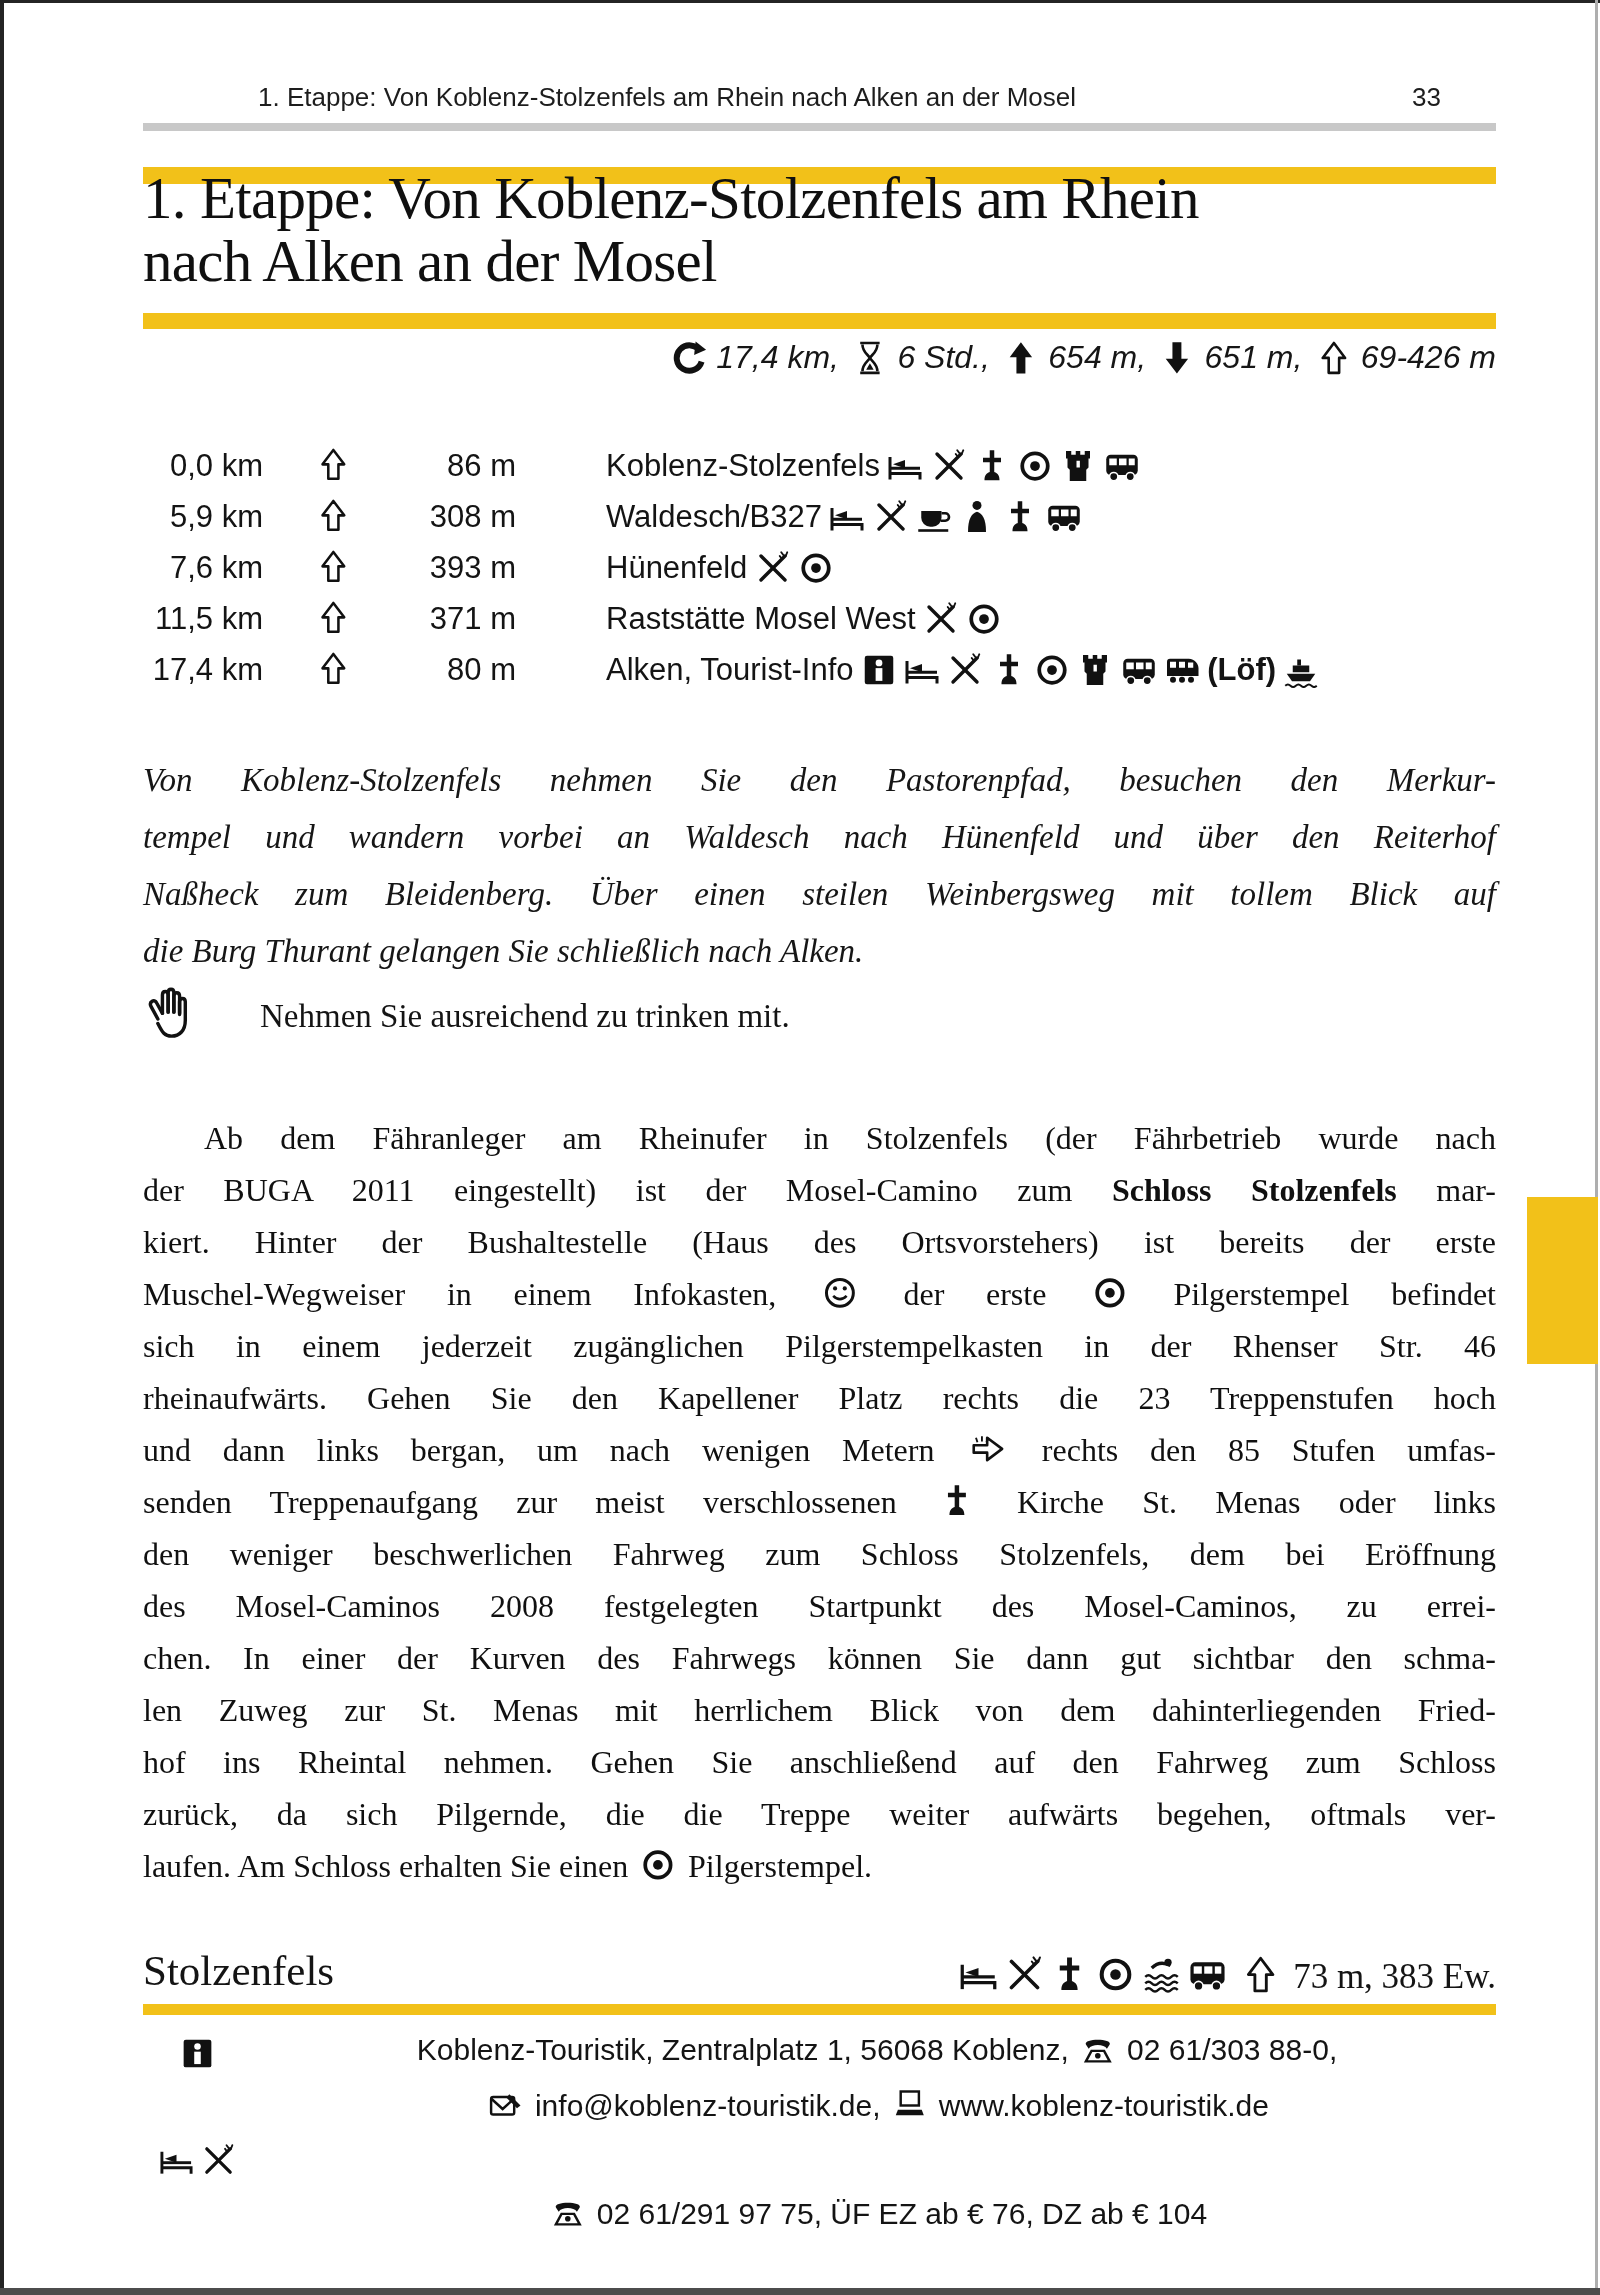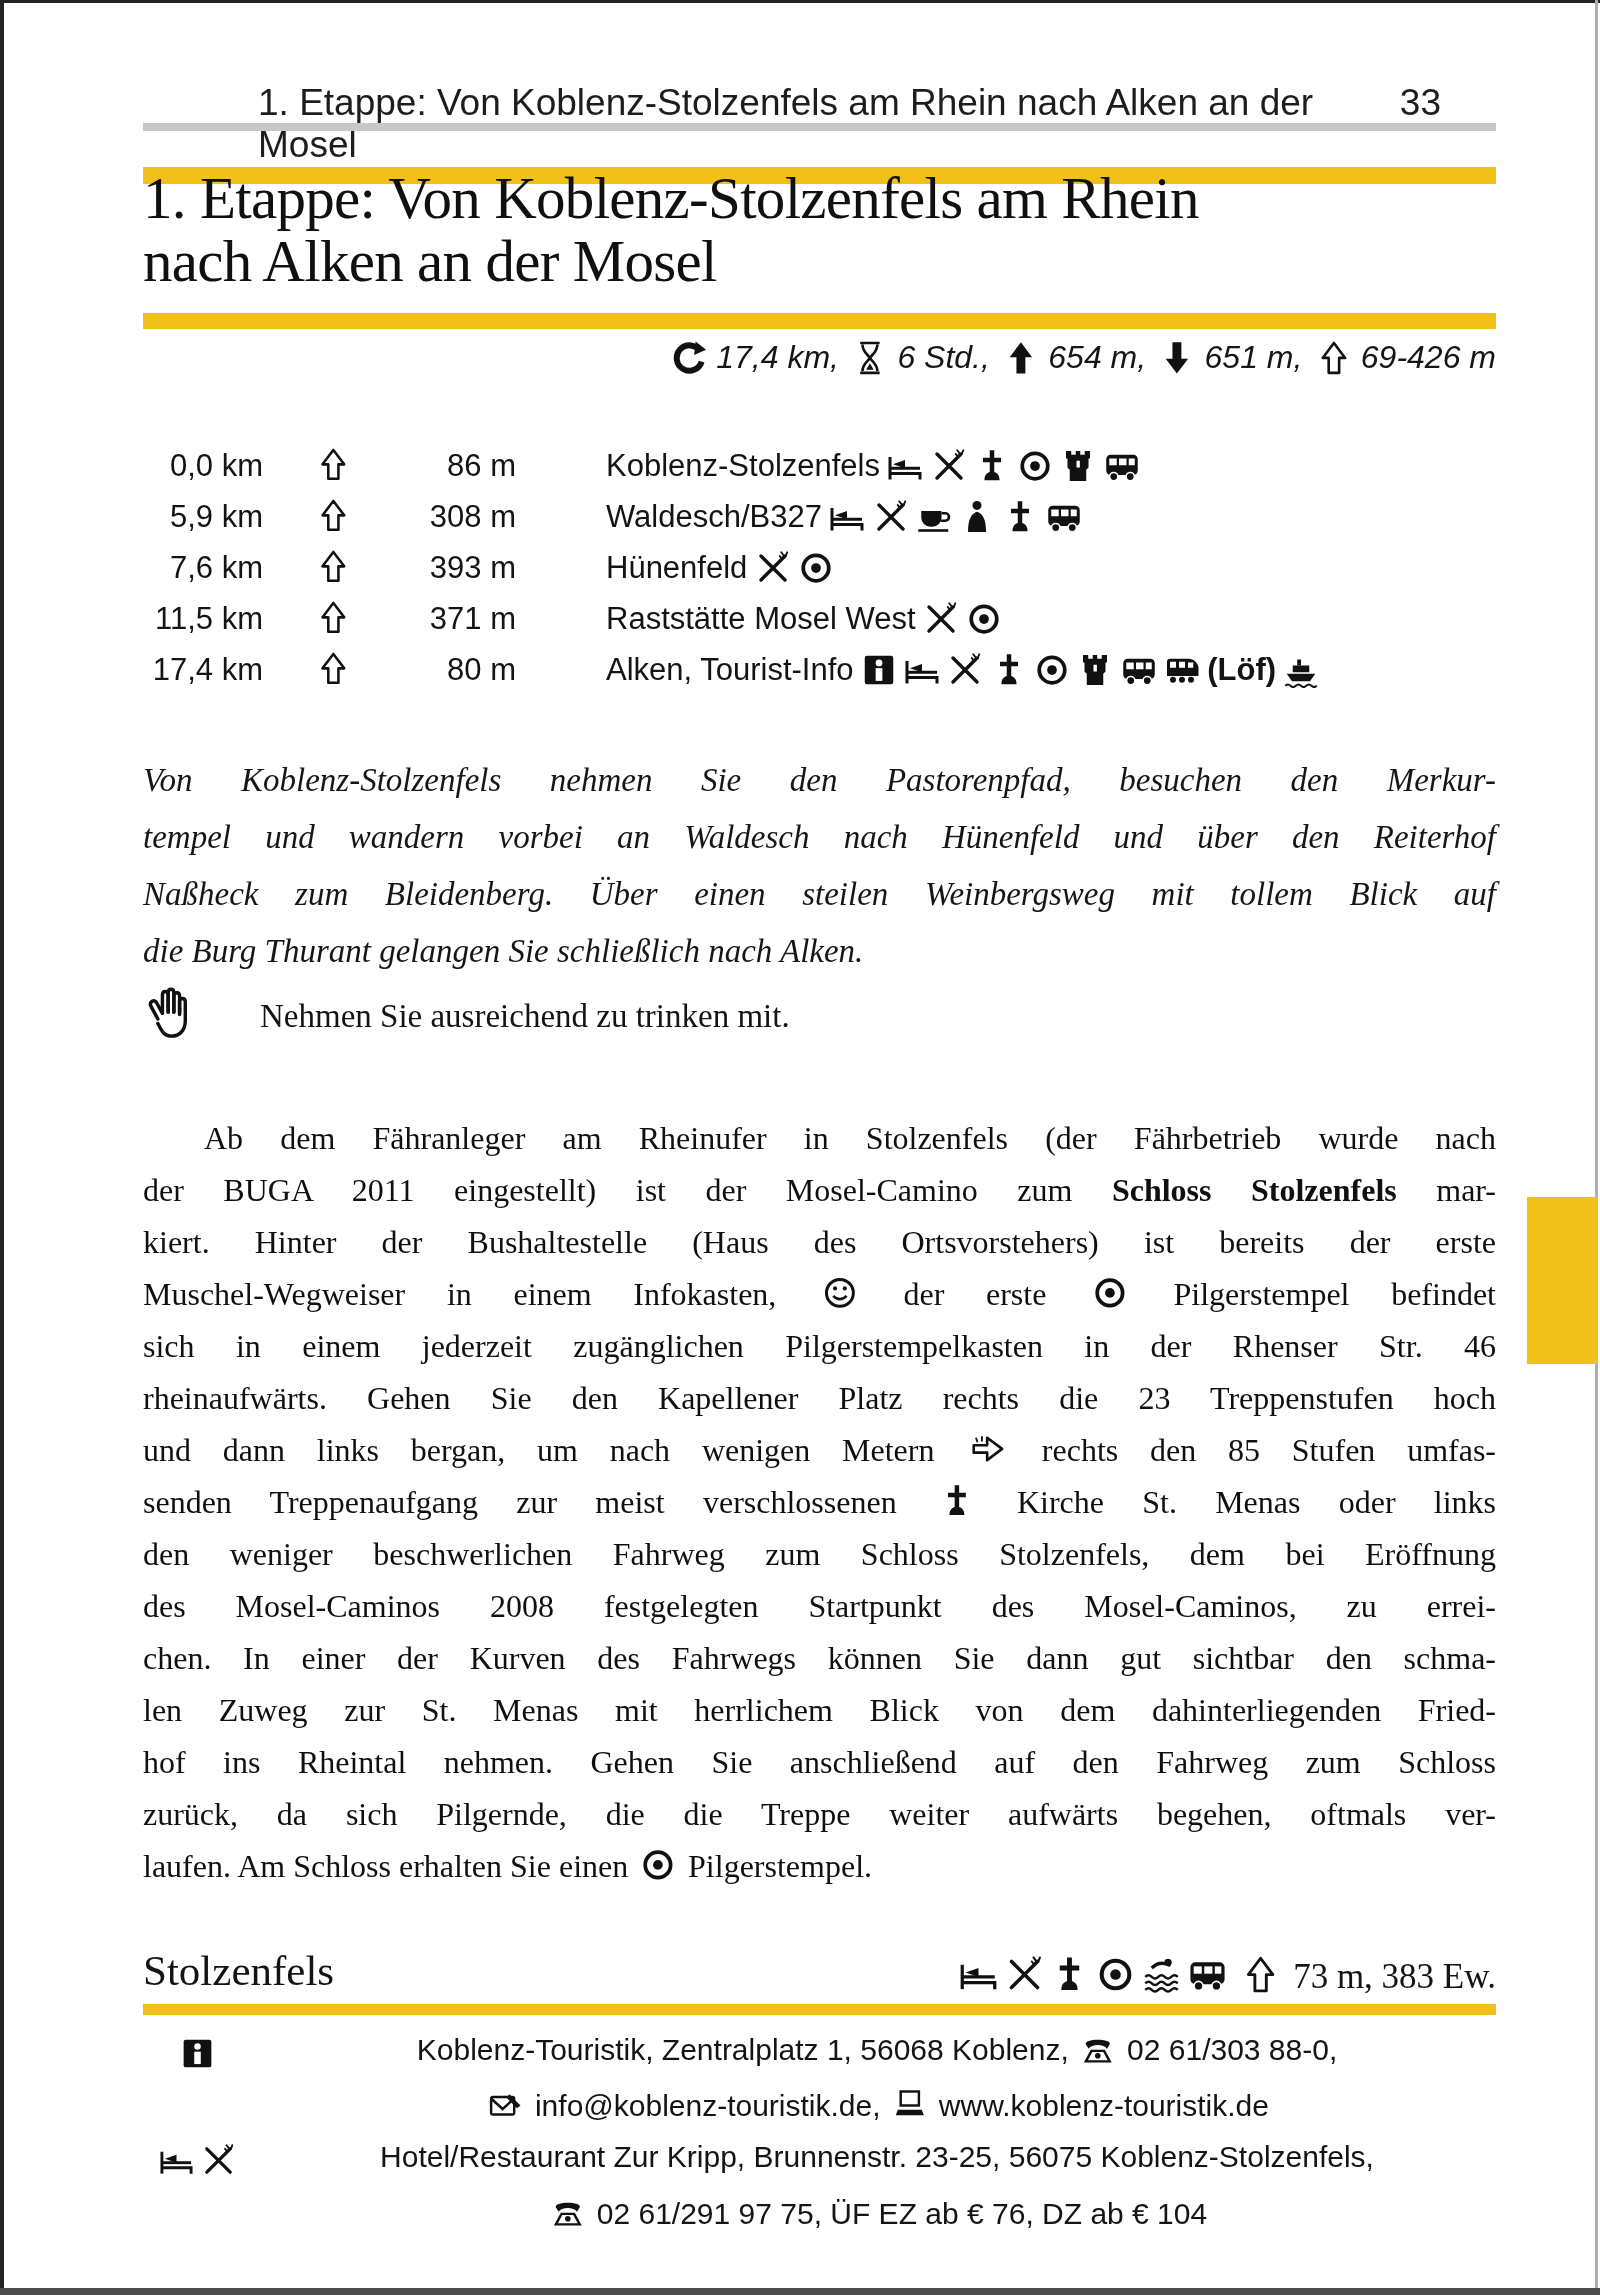--- a/index.html
+++ b/index.html
@@ -8,21 +8,21 @@
   .b-left{position:absolute;left:0;top:0;width:4px;height:2295px;background:#242424;}
   .b-top{position:absolute;left:0;top:0;width:1600px;height:2.7px;background:#242424;}
   .b-right{position:absolute;left:1595px;top:0;width:2.7px;height:2295px;background:#aeaeae;}
   .b-bottom{position:absolute;left:0;top:2288px;width:1600px;height:7.3px;background:#4c4c4c;}
   .side-tab{position:absolute;left:1527px;top:1197px;width:71px;height:167px;}
 
   .content{position:absolute;left:143px;top:0;width:1353px;}
 
   .running-header{position:absolute;left:0;top:82px;width:1353px;display:flex;
       justify-content:space-between;align-items:baseline;
-      font-family:"Liberation Sans", sans-serif;font-size:37px;color:#1d1d1d;
+      font-family:"Liberation Sans", sans-serif;font-size:26px;color:#1d1d1d;
       padding:0;box-sizing:border-box;}
   .running-header .rh-title{margin-left:115px;}
   .running-header .rh-num{margin-right:55px;}
   .header-rule{position:absolute;left:0;top:123px;width:1353px;height:8px;background:#c8c8c8;}
 
   .ybar{position:absolute;left:0;width:1353px;}
   .ybar1{top:167px;height:17.3px;}
   .ybar2{top:313px;height:16px;}
   .ybar3{top:2004px;height:11.3px;}
 
@@ -499,21 +499,20 @@
               <g stroke="#111" stroke-width="4.5" stroke-linecap="round">
                 <path d="M8 8 L40 40"></path>
                 <path d="M40 8 L8 40"></path>
               </g>
               <g stroke="#111" stroke-width="2.5" stroke-linecap="round">
                 <path d="M35 3 L38 7"></path>
                 <path d="M43 3 L41 8"></path>
                 <path d="M33 8 L36 12"></path>
               </g>
             </svg></span>
-          <span class="entry-text rich">Hotel/Restaurant Zur Kripp, Brunnenstr. 23-25, 56075 Koblenz-Stolzenfels,</span>
         </div>
         <div class="entry-line entry-cont">
           <span class="entry-prefix"></span>
           <span class="entry-text rich"><svg class="icon" viewBox="0 0 48 48">
               <path d="M7 18 C3 9 45 9 41 18 L37 24 C33 17 15 17 11 24 Z" fill="#111"></path>
               <path d="M15 27 H33 L41 42 H7 Z" fill="none" stroke="#111" stroke-width="3.5"></path>
               <circle cx="24" cy="34" r="4" fill="#111"></circle>
             </svg> 02 61/291 97 75, ÜF EZ ab € 76, DZ ab € 104</span>
         </div>
       </div>

